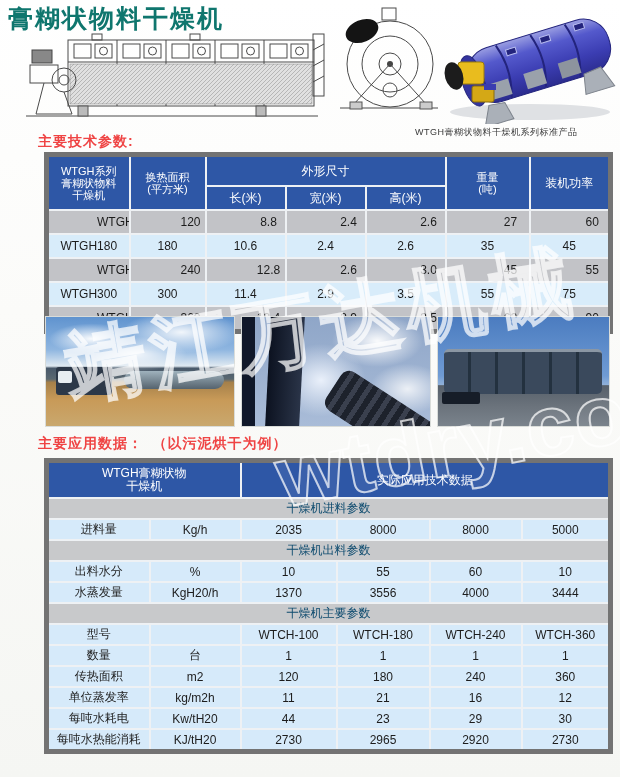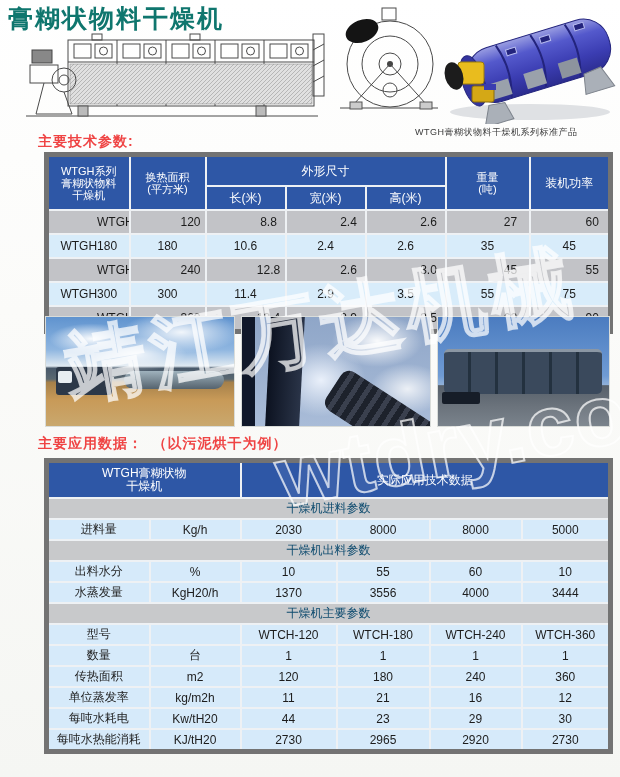--- a/index.html
+++ b/index.html
@@ -284,21 +284,21 @@
     <th class="ml" colspan="2">WTGH膏糊状物
 干燥机</th>
     <th colspan="4">实际应用技术数据</th>
   </tr>
   <tr class="sec">
     <td colspan="6">干燥机进料参数</td>
   </tr>
   <tr class="d">
     <td>进料量</td>
         <td>Kg/h</td>
-        <td>2030</td>
+        <td>2035</td>
         <td>8000</td>
         <td>8000</td>
         <td>5000</td>
   </tr>
   <tr class="sec">
     <td colspan="6">干燥机出料参数</td>
   </tr>
   <tr class="d">
     <td>出料水分</td>
         <td>%</td>
@@ -314,21 +314,21 @@
         <td>3556</td>
         <td>4000</td>
         <td>3444</td>
   </tr>
   <tr class="sec">
     <td colspan="6">干燥机主要参数</td>
   </tr>
   <tr class="d">
     <td>型号</td>
         <td></td>
-        <td>WTCH-120</td>
+        <td>WTCH-100</td>
         <td>WTCH-180</td>
         <td>WTCH-240</td>
         <td>WTCH-360</td>
   </tr>
   <tr class="d">
     <td>数量</td>
         <td>台</td>
         <td>1</td>
         <td>1</td>
         <td>1</td>

